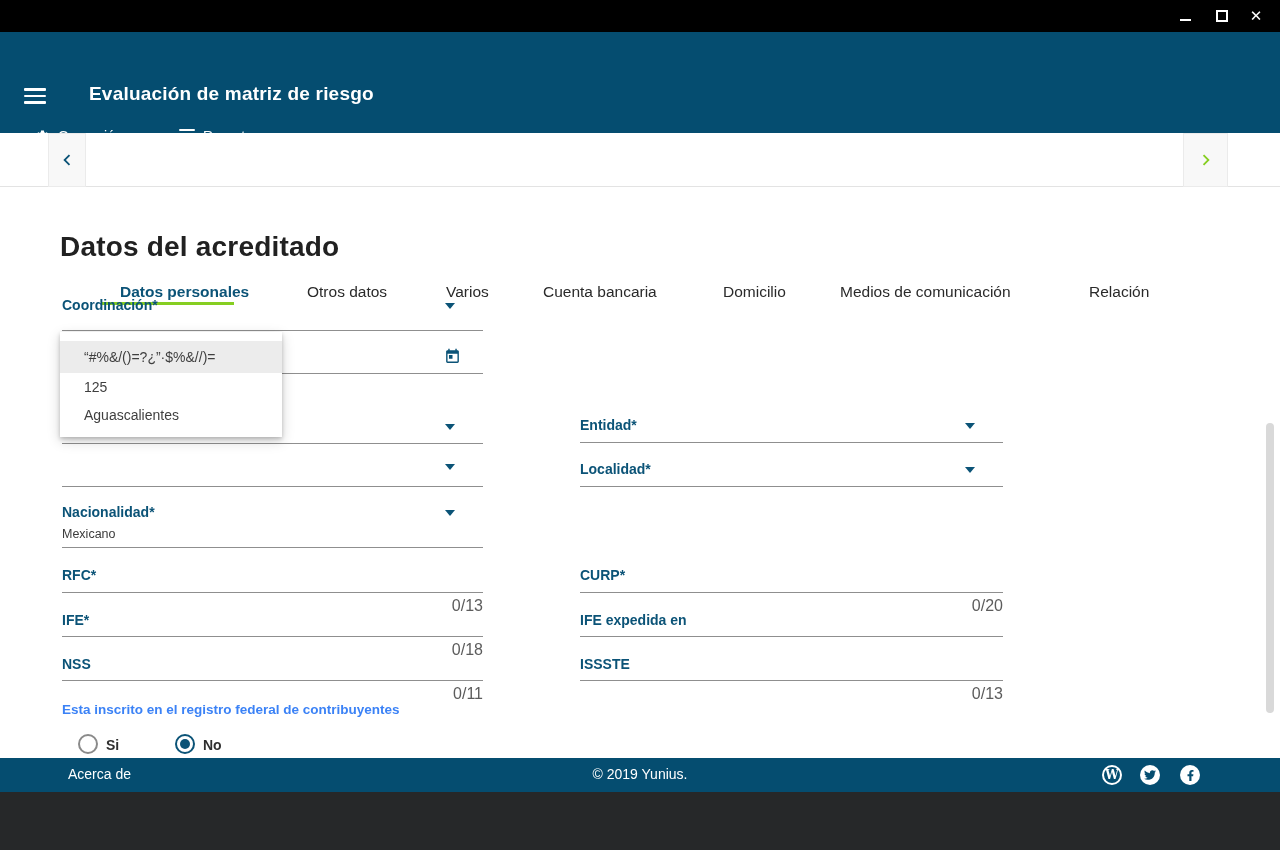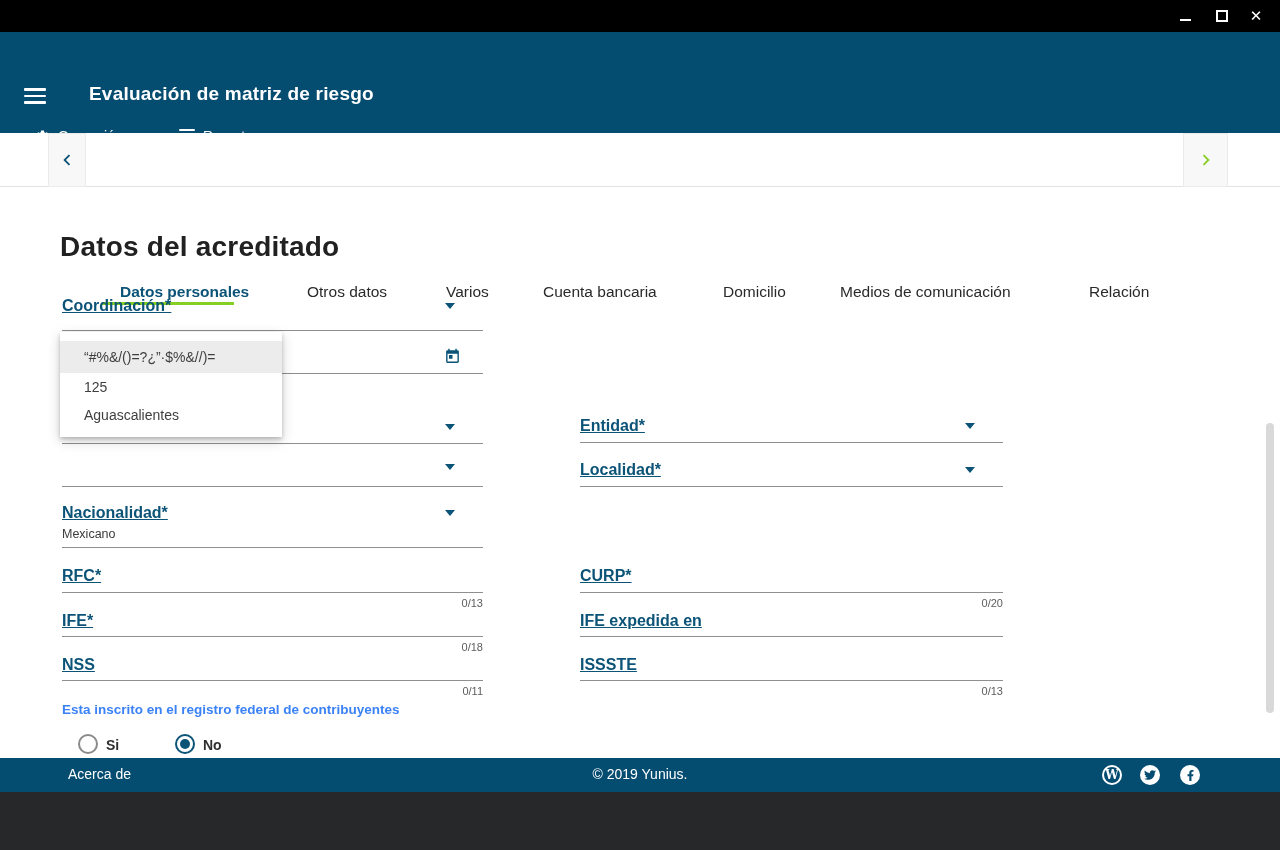--- a/index.html
+++ b/index.html
@@ -38,23 +38,23 @@
   .pagerbox{ position:absolute; top:0; height:54px; background:#f8f8f8; border:1px solid #ebebeb; display:flex; align-items:center; justify-content:center; cursor:pointer;}
   .pager-left{ left:48px; width:38px; }
   .pager-right{ left:1183px; width:45px; }
   .chev{ width:22px; height:22px; }
   .tab{ position:absolute; top:150px; font-size:15.5px; color:#2a2a2a; cursor:pointer; white-space:nowrap;}
   .tab.active{ color:var(--blue); font-weight:700; }
   .tab-underline{ position:absolute; left:102px; top:169px; width:132px; height:2.5px; background:var(--lime); }
 
   
   .page-title{ position:absolute; left:60px; top:231px; font-size:28px; font-weight:700; color:var(--ink); letter-spacing:.2px;}
-  .lbl{ position:absolute; font-size:16px; font-weight:700; color:var(--blue); white-space:nowrap;text-decoration:underline;}
+  .lbl{ position:absolute; font-size:14px; font-weight:700; color:var(--blue); white-space:nowrap;}
   .uline{ position:absolute; height:1px; background:#8f8f8f; }
-  .counter{ position:absolute; font-size:11px; color:#5c5c5c; }
+  .counter{ position:absolute; font-size:16px; color:#5c5c5c; }
   .caret{ position:absolute; width:0; height:0; border-left:5px solid transparent; border-right:5px solid transparent; border-top:6px solid var(--blue); cursor:pointer;}
   .small-value{ position:absolute; font-size:12.5px; color:#3a3a3a; }
   .cal-icon{ position:absolute; width:17px; height:17px; fill:var(--blue); cursor:pointer;}
   .question{ position:absolute; left:62px; top:702px; font-size:13.5px; font-weight:700; color:#3b82f6;}
   .radio{ position:absolute; width:20px; height:20px; border-radius:50%; border:2px solid #8a8a8a; background:#fff; cursor:pointer;}
   .radio.checked{ border-color:var(--blue); }
   .radio.checked::after{ content:""; position:absolute; left:3px; top:3px; width:10px; height:10px; border-radius:50%; background:var(--blue);}
   .radio-label{ position:absolute; font-size:14px; font-weight:700; color:#2f2f2f;}
 
   

